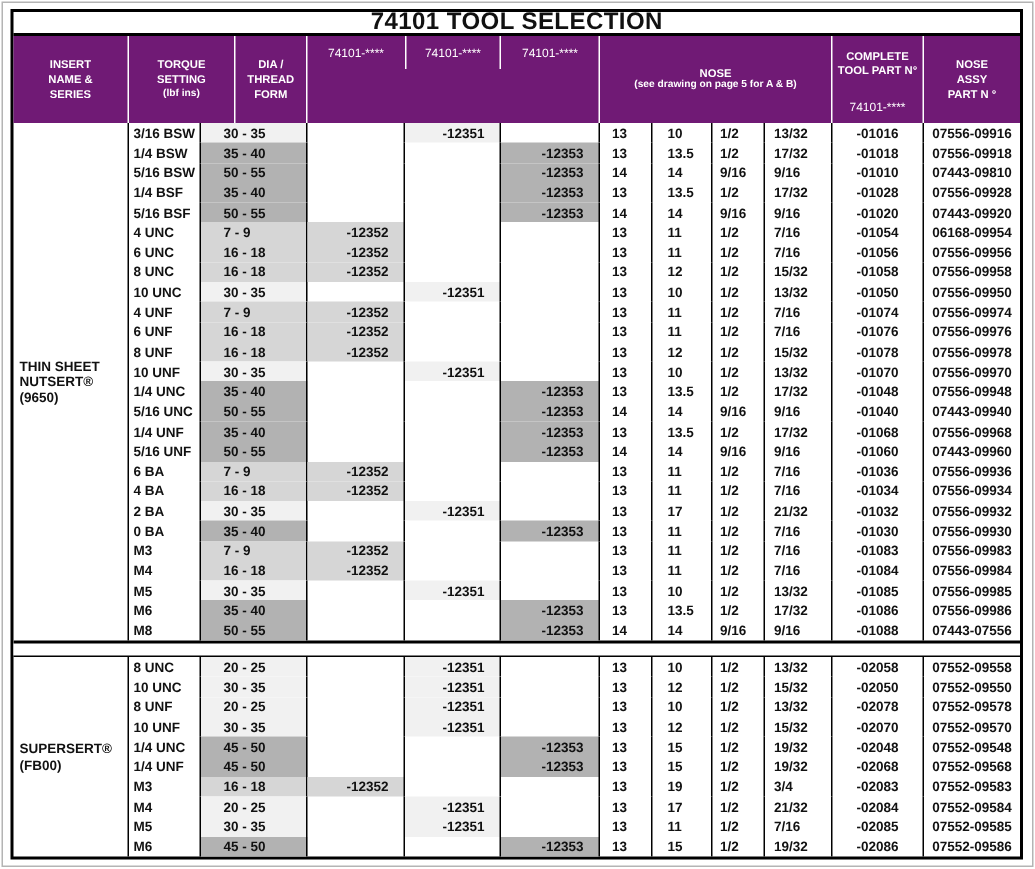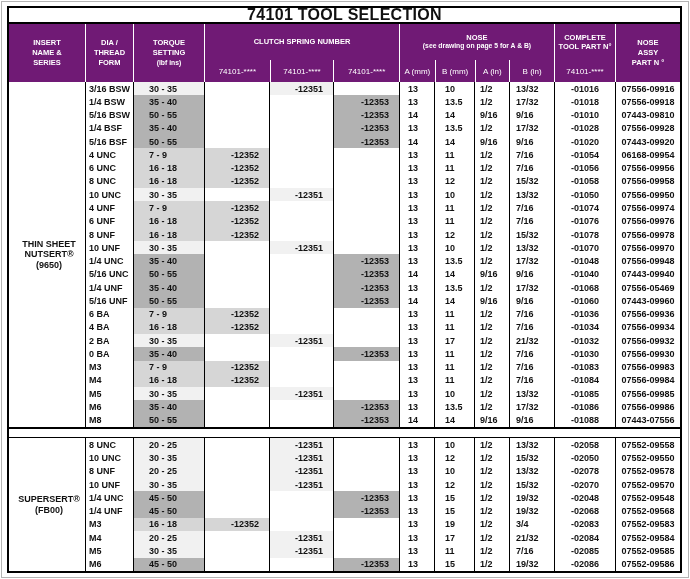--- a/index.html
+++ b/index.html
@@ -32,21 +32,21 @@
   .w-s0{width:65px;}.w-s1{width:64px;}.w-s2{width:66px;}
   .w-amm{width:35px;}.w-bmm{width:40px;}.w-ain{width:35px;}.w-bin{width:45px;}
   .w-tool{width:61px;}.w-assy{width:64px;}
   .w-clutch{width:195px;}.w-nose{width:155px;}
   
   .sect{display:flex;}
   .sect-1{height:345px;}
   .sect-gap{height:8px;border-top:2px solid #000;background:#fff;}
   .sect-2{height:133px;border-top:1px solid #000;}
   .labelcol{width:77px;box-sizing:border-box;border-right:1px solid #000;display:flex;flex-direction:column;
-            justify-content:center;padding-left:4px;font-weight:bold;font-size:9px;line-height:1.18;align-items:center;}
+            justify-content:center;padding-left:4px;font-weight:bold;font-size:9px;line-height:1.18;}
   .rows{flex:1;display:flex;flex-direction:column;}
   .trow{flex:1;display:flex;min-height:0;}
   .td{box-sizing:border-box;border-right:1px solid #000;display:flex;align-items:center;justify-content:center;
       font-size:9px;font-weight:bold;white-space:nowrap;overflow:hidden;}
   .td.thread{justify-content:flex-start;padding-left:3px;}
   .td.torque{justify-content:flex-start;padding-left:15px;}
   .td.spring{justify-content:flex-end;padding-right:10px;}
   .td.amm{justify-content:flex-start;padding-left:8px;}
   .td.bmm{justify-content:flex-start;padding-left:10px;}
   .td.ain{justify-content:flex-start;padding-left:5px;}
@@ -61,50 +61,41 @@
 <div class="tbl">
 
   <div class="title">74101 TOOL SELECTION</div>
 
   <div class="hdr">
     <div class="hc w-insert">
       <span>INSERT</span>
       <span>NAME &amp;</span>
       <span>SERIES</span>
     </div>
+    <div class="hc w-torque">
+      <span>TORQUE</span>
+      <span>SETTING</span>
+      <span class="unit">(lbf ins)</span>
+    </div>
     <div class="hc w-dia">
       <span>DIA /</span>
       <span>THREAD</span>
       <span>FORM</span>
     </div>
-    <div class="hc w-torque">
-      <span>TORQUE</span>
-      <span>SETTING</span>
-      <span class="unit">(lbf ins)</span>
-    </div>
     <div class="hg w-clutch">
-      <div class="gt">
-        <span>CLUTCH SPRING NUMBER</span>
-      </div>
       <div class="gb">
         <div class="sc w-s0">74101-****</div>
         <div class="sc w-s1">74101-****</div>
         <div class="sc w-s2">74101-****</div>
       </div>
     </div>
     <div class="hg w-nose">
       <div class="gt">
         <span>NOSE</span>
         <span class="sub">(see drawing on page 5 for A &amp; B)</span>
-      </div>
-      <div class="gb">
-        <div class="sc w-amm">A (mm)</div>
-        <div class="sc w-bmm">B (mm)</div>
-        <div class="sc w-ain">A (in)</div>
-        <div class="sc w-bin">B (in)</div>
       </div>
     </div>
     <div class="hg w-tool">
       <div class="gt">
         <span>COMPLETE</span>
         <span>TOOL PART N°</span>
       </div>
       <div class="gb">
         <div class="sc w-tool">74101-****</div>
       </div>
@@ -322,21 +313,21 @@
           <div class="td thread w-dia">1/4 UNF</div>
           <div class="td torque w-torque" style="background: rgb(178, 178, 178);">35 - 40</div>
           <div class="td spring w-s0"></div>
           <div class="td spring w-s1"></div>
           <div class="td spring w-s2" style="background: rgb(178, 178, 178);">-12353</div>
           <div class="td amm w-amm">13</div>
           <div class="td bmm w-bmm">13.5</div>
           <div class="td ain w-ain">1/2</div>
           <div class="td bin w-bin">17/32</div>
           <div class="td tool w-tool">-01068</div>
-          <div class="td assy w-assy">07556-05469</div>
+          <div class="td assy w-assy">07556-09968</div>
         </div>
         <div class="trow">
           <div class="td thread w-dia">5/16 UNF</div>
           <div class="td torque w-torque" style="background: rgb(178, 178, 178);">50 - 55</div>
           <div class="td spring w-s0"></div>
           <div class="td spring w-s1"></div>
           <div class="td spring w-s2" style="background: rgb(178, 178, 178);">-12353</div>
           <div class="td amm w-amm">14</div>
           <div class="td bmm w-bmm">14</div>
           <div class="td ain w-ain">9/16</div>

